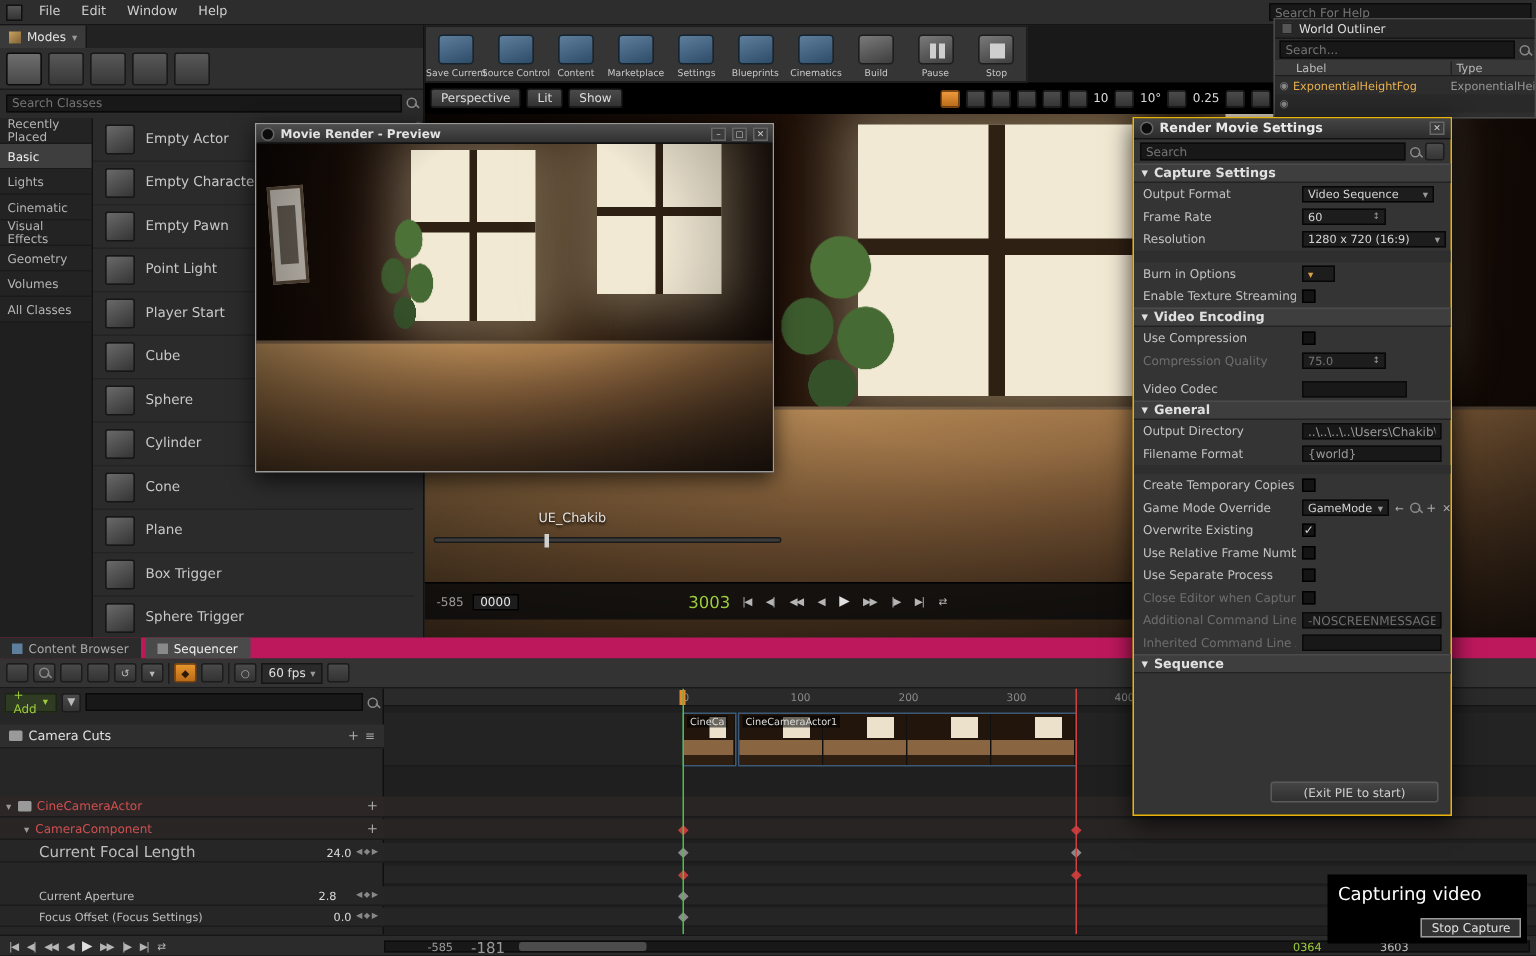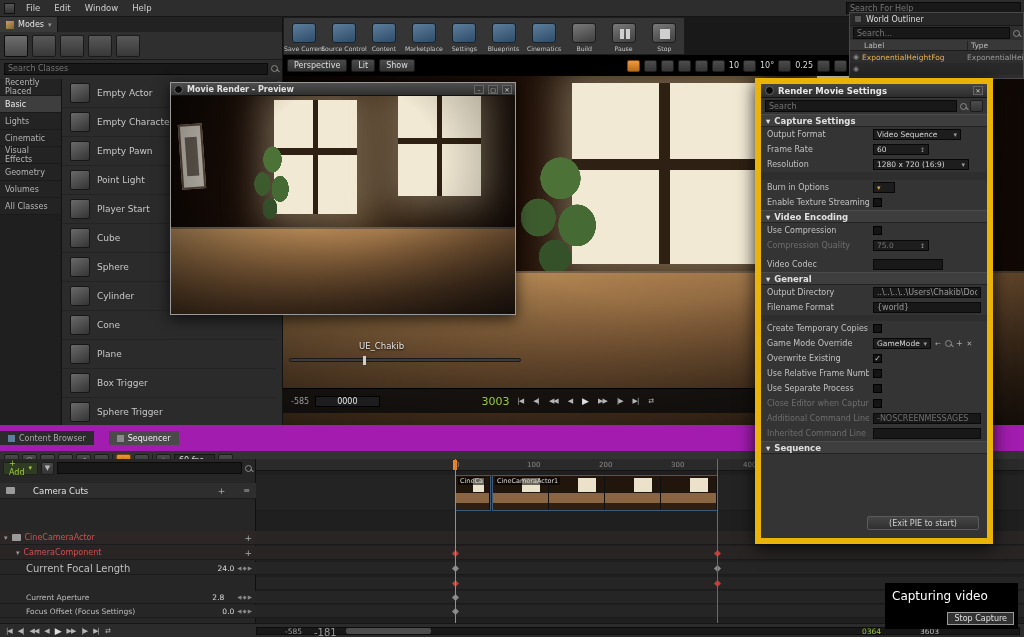--- a/index.html
+++ b/index.html
@@ -233,21 +233,21 @@
     <div class="sc-vig"></div>
   </div>
 
   <div class="abs" style="left:76px;top:286px;font-size:8.5px;color:#e3e3e3;text-shadow:0 1px 2px #000;z-index:3">UE_Chakib</div>
   <div class="abs" style="left:6px;top:303px;width:232px;height:4px;background:#3c3c3c;border:1px solid #1a1a1a;border-radius:2px;z-index:3">
     <div style="position:absolute;left:73px;top:-3px;width:3px;height:9px;background:#cfcfcf"></div>
   </div>
 
   <div class="abs row" style="left:0;top:333px;width:567px;height:25px;background:rgba(12,12,12,.85);border-top:1px solid #000;z-index:3;padding:0 8px;gap:6px">
     <span style="font-size:8px;color:#9a9a9a">-585</span>
-    <span style="font-size:8px;color:#e5e5e5;background:#1d1d1d;border:1px solid #000;padding:0 21px">0000</span>
+    <span style="font-size:8px;color:#e5e5e5;background:#1d1d1d;border:1px solid #000;padding:0 4px">0000</span>
     <div style="flex:1"></div>
     <span style="font-size:11px;color:#9ccb3c">3003</span>
     <span class="tb">|◀</span>
     <span class="tb">◀|</span>
     <span class="tb">◀◀</span>
     <span class="tb">◀</span>
     <span class="tb" style="font-size:9px;color:#e0e0e0">▶</span>
     <span class="tb">▶▶</span>
     <span class="tb">|▶</span>
     <span class="tb">▶|</span>
@@ -291,21 +291,21 @@
   <div class="row" style="height:12px;font-size:7.5px;background:#2e2e2e">
     <span style="width:12px;text-align:center;color:#888;font-size:7px">◉</span>
     <span style="flex:1;color:#e8b04f;overflow:hidden;white-space:nowrap">ExponentialHeightFog</span>
     <span style="flex:0 0 56px;color:#999;overflow:hidden;white-space:nowrap">ExponentialHei</span>
   </div>
   <div class="row" style="height:12px;background:#292929">
     <span style="width:12px;text-align:center;color:#888;font-size:7px">◉</span>
   </div>
 </div>
 
-<div class="abs" style="left:755px;top:78px;width:238px;height:466px;background:#343434;border:6px solid #eab308;box-shadow:0 4px 16px rgba(0,0,0,.8);z-index:40">
+<div class="abs" style="left:755px;top:78px;width:213px;height:466px;background:#343434;border:1px solid #eab308;box-shadow:0 4px 16px rgba(0,0,0,.8);z-index:40">
   <div class="row" style="height:14px;background:linear-gradient(#454545,#2c2c2c);padding:0 4px;gap:4px;border-bottom:1px solid #141414">
     <span style="width:9px;height:9px;border-radius:50%;background:#0c0c0c;border:1px solid #666;display:inline-block"></span>
     <span style="font-size:8.5px;font-weight:bold;color:#e8e8e8">Render Movie Settings</span>
     <div style="flex:1"></div>
     <div class="winbtn">✕</div>
   </div>
   <div class="row" style="height:16px;padding:2px 4px;gap:3px">
     <input class="input" placeholder="Search" style="">
     <div class="mag"></div>
     <div class="icbox"></div>
@@ -426,21 +426,21 @@
 
   <div class="shead">
       <span style="font-weight:normal">▾</span>
       <span>Sequence</span>
     </div>
 
   <div class="abs" style="right:8px;bottom:8px;width:112px;height:14px;background:linear-gradient(#454545,#303030);border:1px solid #5a5a5a;border-radius:2px;display:flex;align-items:center;justify-content:center;font-size:8px;color:#cfcfcf">(Exit PIE to start)</div>
 </div>
 
 <div class="abs" style="left:0;top:425px;width:1024px;height:212px;background:#282828;z-index:20">
-  <div class="row" style="height:26px;background:#a21caf;gap:15px">
+  <div class="row" style="height:14px;background:#be185d;gap:3px">
     <div class="row" style="height:14px;background:#2b2b2b;padding:0 8px;gap:4px">
       <span style="width:7px;height:7px;background:#5d7e9c;display:inline-block"></span>
       <span style="font-size:8px;color:#aaa">Content Browser</span>
     </div>
     <div class="row" style="height:14px;background:#4a4a4a;padding:0 8px;gap:4px">
       <span style="width:7px;height:7px;background:#8a8a8a;display:inline-block"></span>
       <span style="font-size:8px;color:#f0f0f0">Sequencer</span>
     </div>
   </div>
 
@@ -470,21 +470,21 @@
   <div class="abs" style="left:0;top:34px;width:256px;height:164px;background:#262626;border-right:1px solid #101010">
     <div class="row" style="height:18px;padding:1px 3px;gap:3px">
       <div class="row" style="height:13px;background:#2f3b22;border:1px solid #1b2413;padding:0 5px;gap:3px">
         <span style="font-size:8px;color:#9ccb3c">+ Add</span>
         <span style="font-size:7px;color:#9ccb3c">▾</span>
       </div>
       <div class="seqicon" style="width:13px">▼</div>
       <input class="input" style="height: 12px;">
       <div class="mag"></div>
     </div>
-    <div class="row" style="position:absolute;left:0;top:24px;width:256px;height:16px;background:#2e2e2e;border-bottom:1px solid #1b1b1b;padding:0 6px;gap:18px">
+    <div class="row" style="position:absolute;left:0;top:24px;width:256px;height:16px;background:#2e2e2e;border-bottom:1px solid #1b1b1b;padding:0 6px;gap:4px">
       <span style="width:9px;height:7px;background:#9a9a9a;border-radius:1px;display:inline-block"></span>
       <span style="font-size:8.5px;color:#e0e0e0">Camera Cuts</span>
       <div style="flex:1"></div>
       <span style="color:#aaa;font-size:9px">+</span>
       <span style="color:#aaa;font-size:8px">≡</span>
     </div>
     <div class="row" style="position:absolute;left:0;top:72px;width:256px;height:14px;background:#2c2626;border-bottom:1px solid #1b1b1b;padding:0 4px;gap:4px">
       <span style="font-size:7px;color:#999">▾</span>
       <span style="width:9px;height:7px;background:#9a9a9a;border-radius:1px;display:inline-block"></span>
       <span style="font-size:8px;color:#cf5050">CineCameraActor</span>

